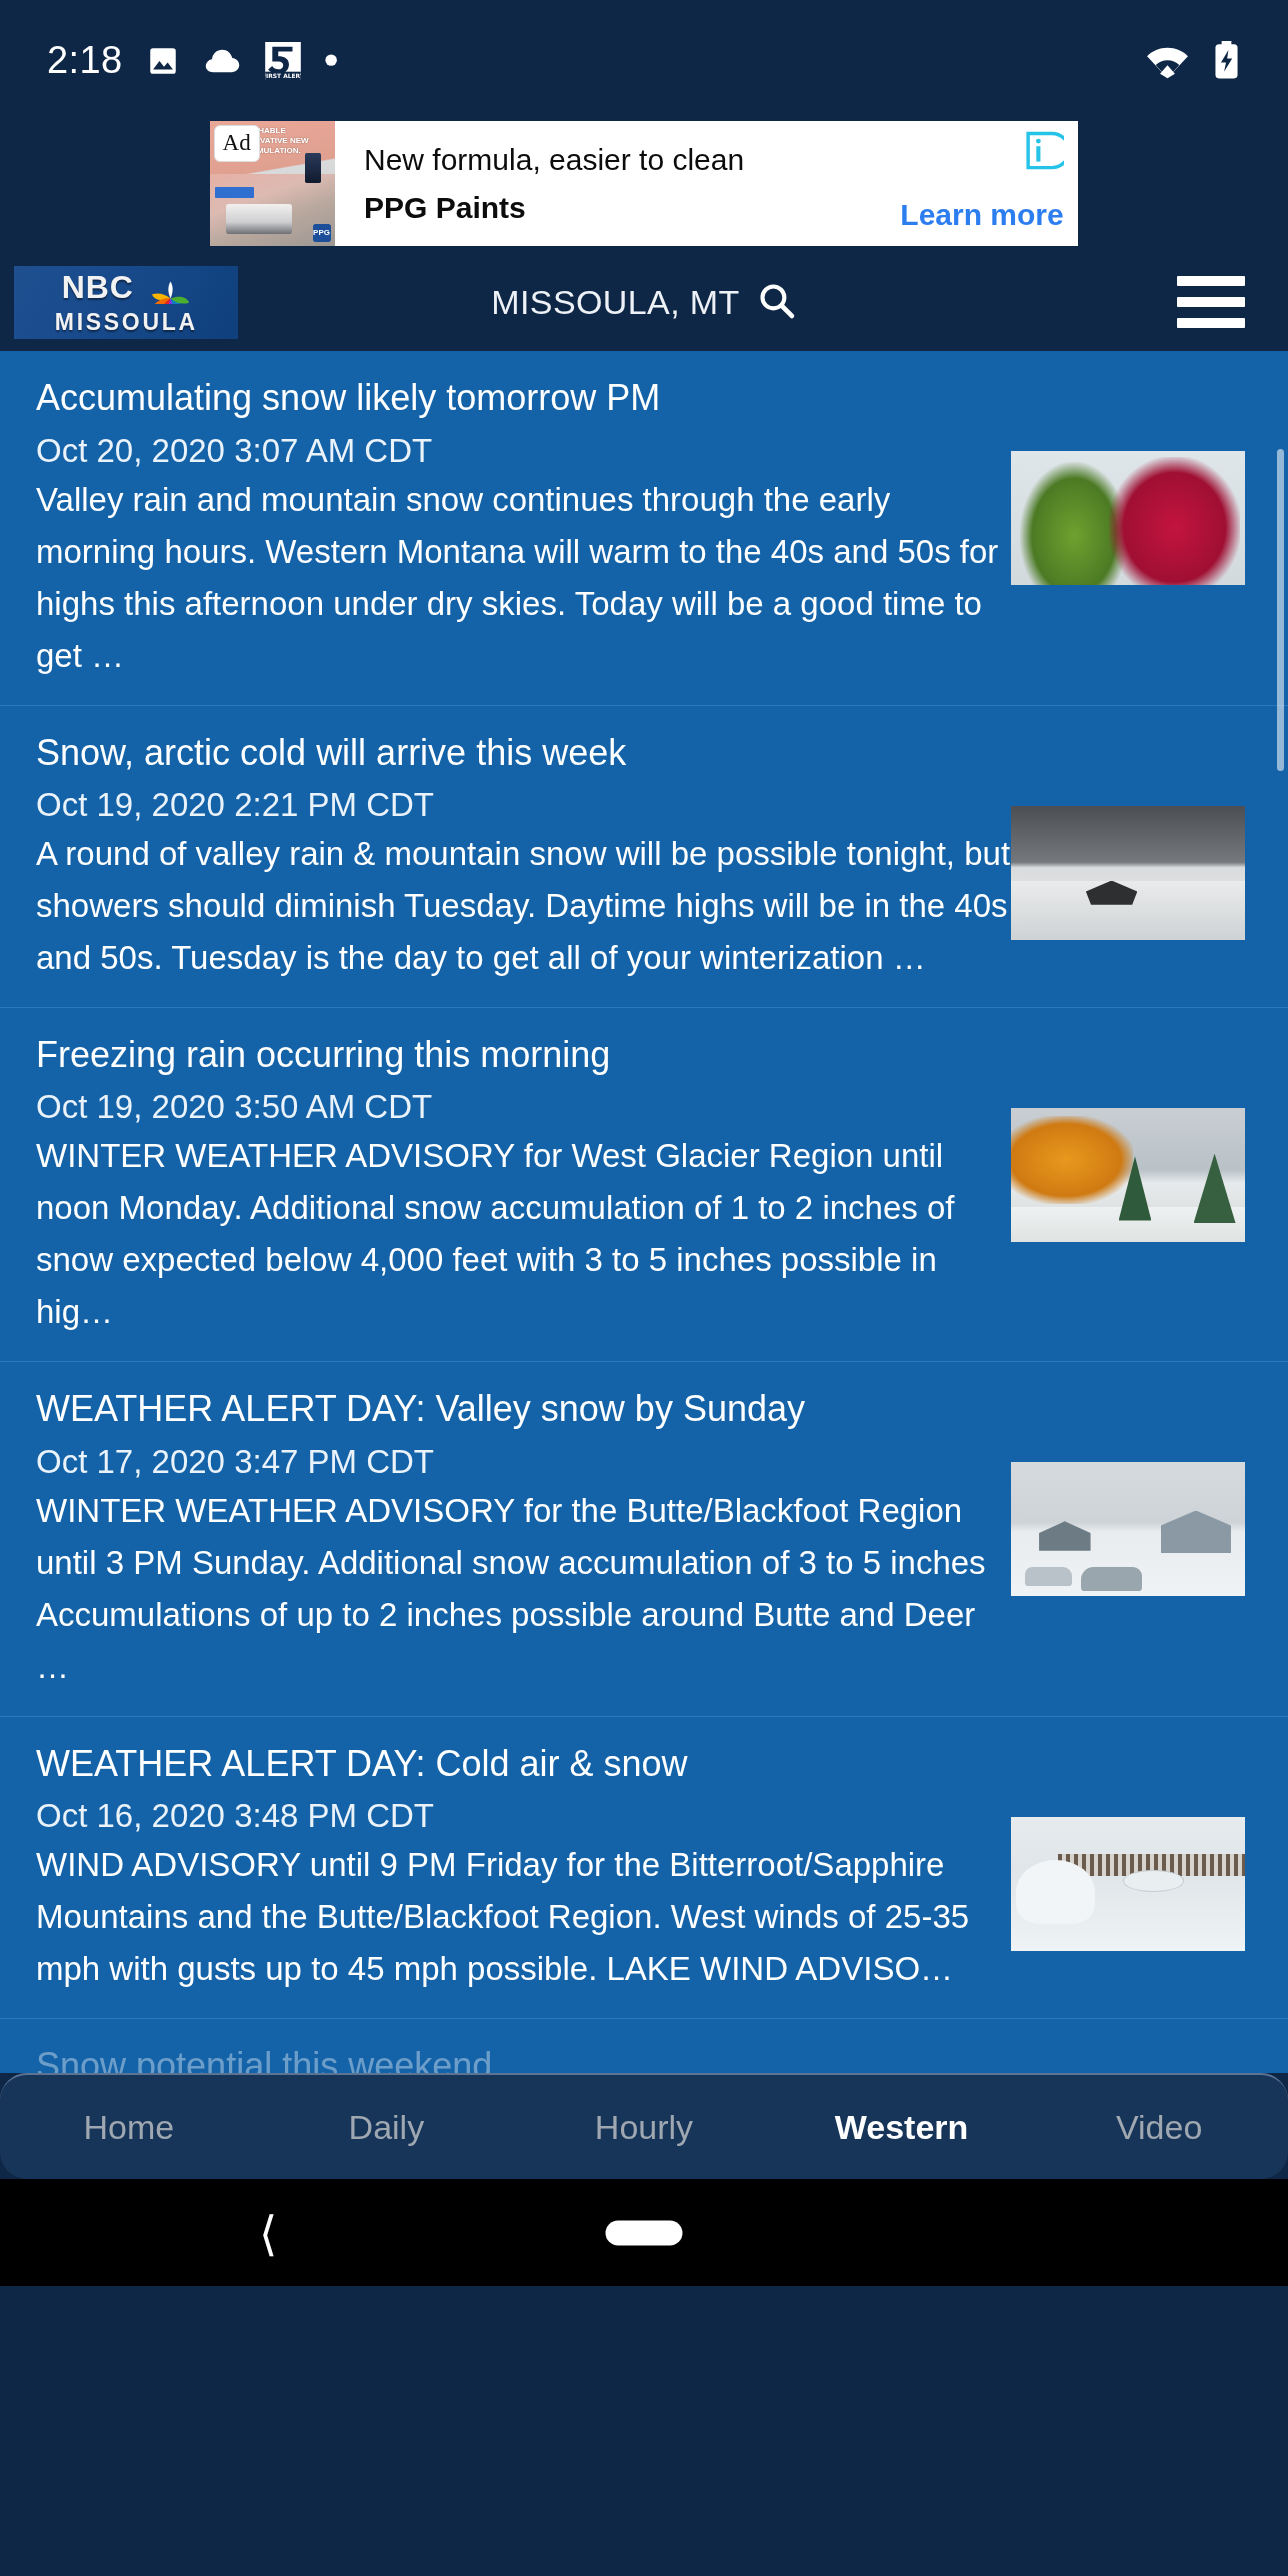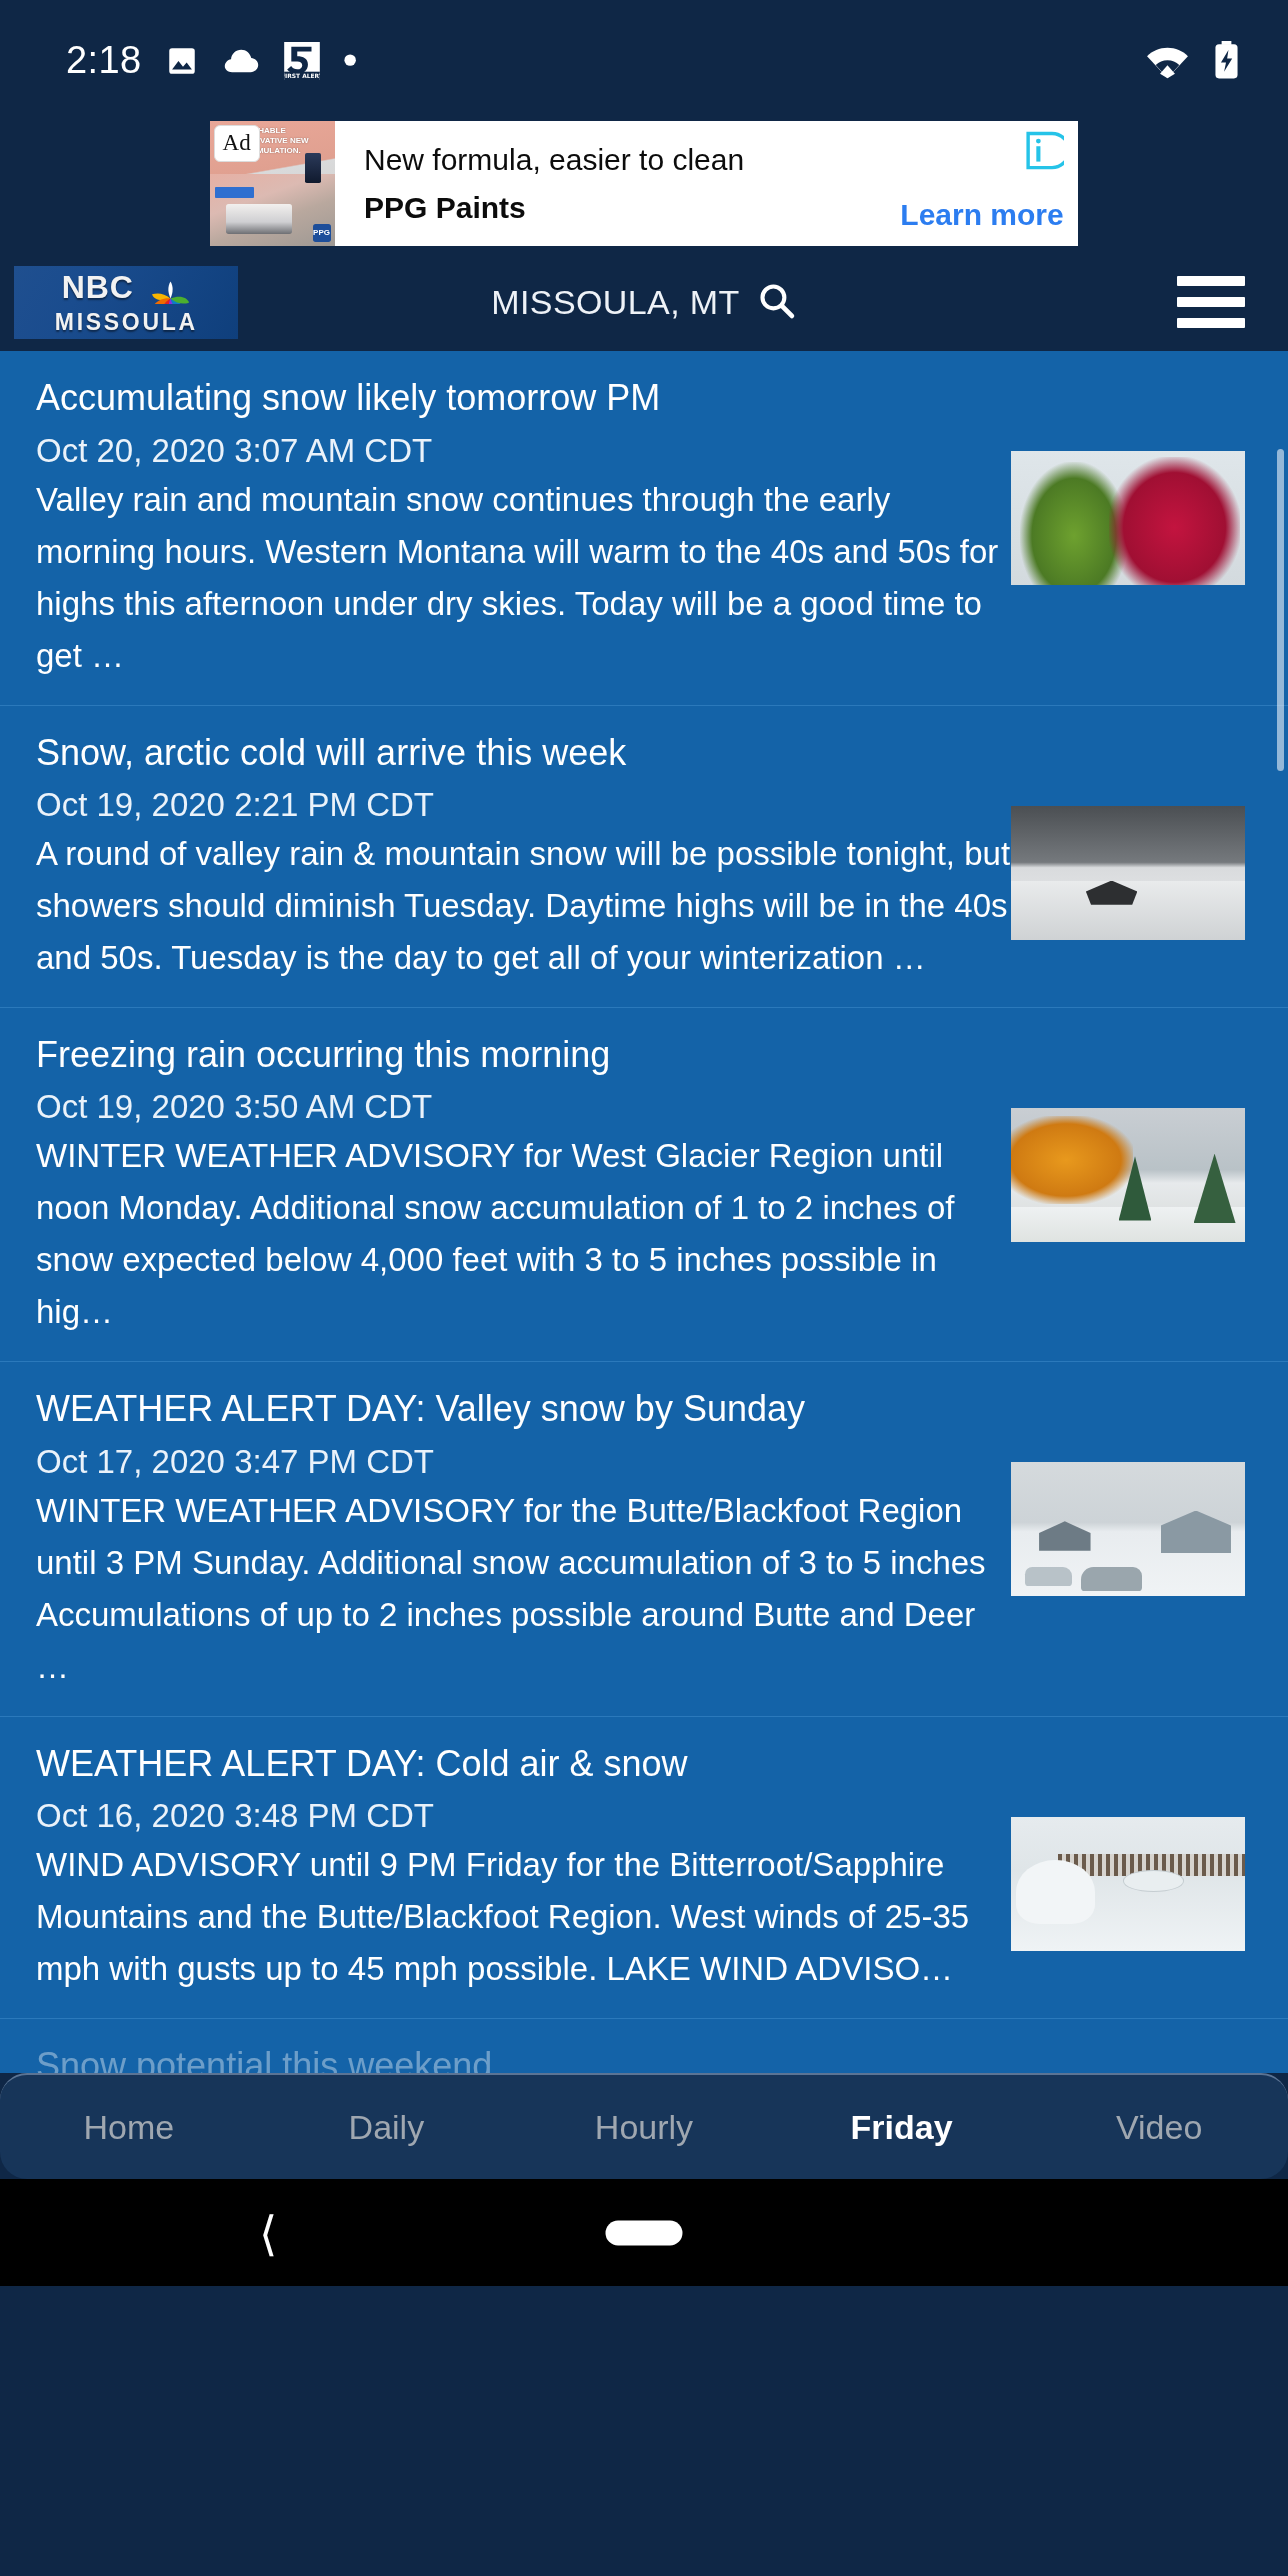--- a/index.html
+++ b/index.html
@@ -7,21 +7,21 @@
   body {
     background:#0f2746;
     font-family:"Liberation Sans", sans-serif;
     overflow:hidden;
   }
 
   
   .statusbar{
     height:121px; background:#0f2746;
     display:flex; align-items:center; justify-content:space-between;
-    padding:0 36px 0 66px;
+    padding:0 36px 0 47px;
   }
   .status-left{ display:flex; align-items:center; gap:23px; }
   .clock{ color:#fff; font-size:38px; letter-spacing:0.4px; font-family:"Liberation Sans", sans-serif; }
   .sb-icon{ display:flex; align-items:center; justify-content:center; }
   .status-right{ display:flex; align-items:center; gap:23px; padding-right:12.5px;}
 
   
   .adwrap{ background:#0f2746; padding:0 0 7.2px 0; display:flex; justify-content:center; }
   .adbanner{
     width:868px; height:125px; background:#fff;
@@ -402,21 +402,21 @@
 
   </div>
 
   <div class="scrollbar"></div>
 </div>
 
 <div class="tabbar">
   <div class="tab">Home</div>
   <div class="tab">Daily</div>
   <div class="tab">Hourly</div>
-  <div class="tab active">Friday</div>
+  <div class="tab active">Western</div>
   <div class="tab">Video</div>
 </div>
 
 <div class="navbar">
   <div class="nav-back">⟨</div>
   <div class="nav-pill"></div>
 </div>
 
 
 </body></html>

